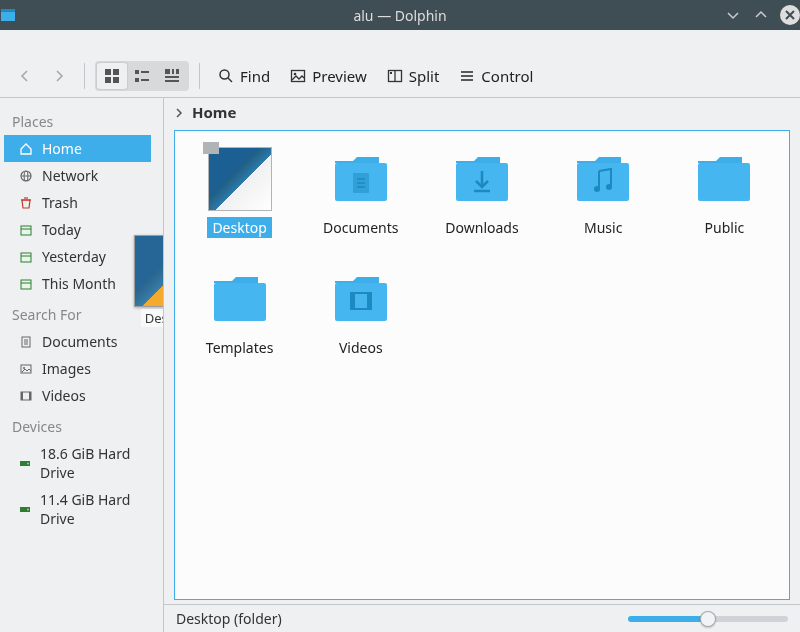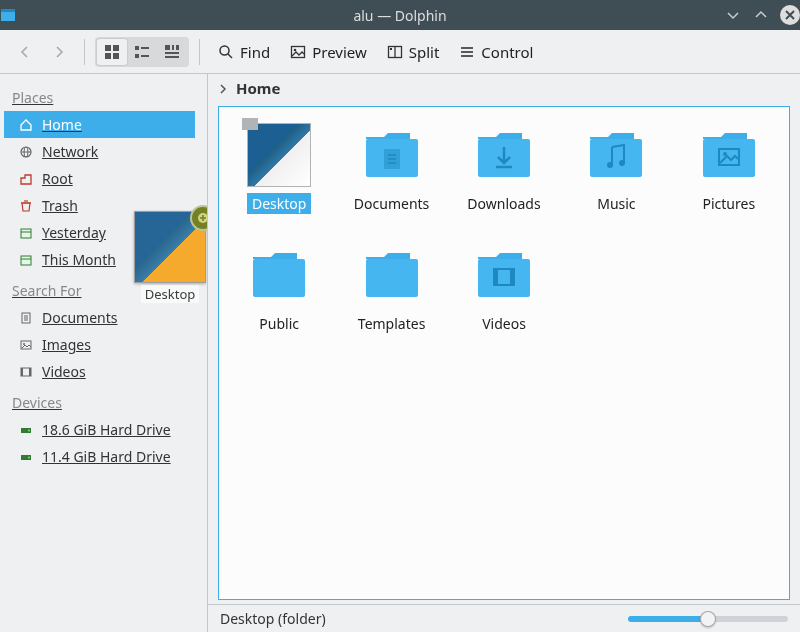--- a/index.html
+++ b/index.html
@@ -58,20 +58,21 @@
   }
   
   .toolbar {
     background: #eff0f1;
     border-bottom: 1px solid #c4c7ca;
     height: 44px;
     display: flex;
     align-items: center;
     padding: 0 10px;
     gap: 4px;
+    margin-top: 24px;
   }
   .tbtn {
     display: flex;
     align-items: center;
     gap: 6px;
     padding: 4px 8px;
     color: #222;
     cursor: pointer;
     border-radius: 3px;
     font-size: 15px;
@@ -95,27 +96,26 @@
     background: #eff0f1;
     box-shadow: 0 0 2px rgba(0,0,0,.2);
   }
   
   .main {
     flex: 1;
     display: flex;
     overflow: hidden;
   }
   .sidebar {
-    width: 208px;
+    width: 164px;
     background: #eff0f1;
     border-right: 1px solid #c4c7ca;
     overflow-y: auto;
     padding: 6px 12px 6px 4px;
     position: relative;
-    text-decoration: underline;
   }
   .sidebar .section-header {
     color: #888;
     font-size: 14px;
     padding: 8px 10px 4px 8px;
   }
   .sidebar .item {
     display: flex;
     align-items: center;
     gap: 8px;
@@ -412,34 +412,35 @@
             <circle cx="7" cy="7" r="5" stroke="#666" fill="none" stroke-width="1.2"></circle>
             <ellipse cx="7" cy="7" rx="2" ry="5" stroke="#666" fill="none" stroke-width="1"></ellipse>
             <line x1="2" y1="7" x2="12" y2="7" stroke="#666"></line>
           </svg>
         </span>
         <span>Network</span>
       </div>
       <div class="item">
         <span class="sicon">
           <svg width="14" height="14" viewBox="0 0 14 14">
-            <path d="M2 6 L6 6 L6 3 L12 3 L12 12 L2 12 Z" fill="none" stroke="#c0392b" stroke-width="1.3"></path>
-          </svg>
-        </span>
-        <span>Root</span>
-      </div>
-      <div class="item">
-        <span class="sicon">
-          <svg width="14" height="14" viewBox="0 0 14 14">
             <path d="M3 4 L11 4 L10 12 L4 12 Z" fill="none" stroke="#c0392b" stroke-width="1.2"></path>
             <line x1="2" y1="4" x2="12" y2="4" stroke="#c0392b" stroke-width="1.2"></line>
             <line x1="5" y1="2" x2="9" y2="2" stroke="#c0392b" stroke-width="1.2"></line>
           </svg>
         </span>
         <span>Trash</span>
+      </div>
+      <div class="item">
+        <span class="sicon">
+          <svg width="14" height="14" viewBox="0 0 14 14">
+            <rect x="2" y="3" width="10" height="9" stroke="#2e7d32" fill="#e8f5e9" stroke-width="1"></rect>
+            <line x1="2" y1="6" x2="12" y2="6" stroke="#2e7d32"></line>
+          </svg>
+        </span>
+        <span>Today</span>
       </div>
       <div class="item">
         <span class="sicon">
           <svg width="14" height="14" viewBox="0 0 14 14">
             <rect x="2" y="3" width="10" height="9" stroke="#2e7d32" fill="#e8f5e9" stroke-width="1"></rect>
             <line x1="2" y1="6" x2="12" y2="6" stroke="#2e7d32"></line>
           </svg>
         </span>
         <span>Yesterday</span>
       </div>
@@ -567,32 +568,20 @@
               <circle cx="38" cy="40" r="3" fill="#1d89c0"></circle>
   </svg>
           </div>
           <div class="flabel">Music</div>
         </div>
         <div class="file-item">
           <div class="ficon">
             <svg class="folder-svg" width="64" height="64" viewBox="0 0 64 64">
     <path class="back" d="M6 14 L24 14 L28 10 L50 10 L50 16 L6 16 Z"></path>
     <rect class="front" x="6" y="16" width="52" height="38" rx="2"></rect>
-    <rect x="22" y="26" width="20" height="16" stroke="#1d89c0" stroke-width="2" fill="none"></rect>
-              <circle cx="28" cy="31" r="2" fill="#1d89c0"></circle>
-              <path d="M23 40 L30 33 L34 37 L38 33 L41 36" stroke="#1d89c0" stroke-width="2" fill="none"></path>
-  </svg>
-          </div>
-          <div class="flabel">Pictures</div>
-        </div>
-        <div class="file-item">
-          <div class="ficon">
-            <svg class="folder-svg" width="64" height="64" viewBox="0 0 64 64">
-    <path class="back" d="M6 14 L24 14 L28 10 L50 10 L50 16 L6 16 Z"></path>
-    <rect class="front" x="6" y="16" width="52" height="38" rx="2"></rect>
 
   </svg>
           </div>
           <div class="flabel">Public</div>
         </div>
         <div class="file-item">
           <div class="ficon">
             <svg class="folder-svg" width="64" height="64" viewBox="0 0 64 64">
     <path class="back" d="M6 14 L24 14 L28 10 L50 10 L50 16 L6 16 Z"></path>
     <rect class="front" x="6" y="16" width="52" height="38" rx="2"></rect>

